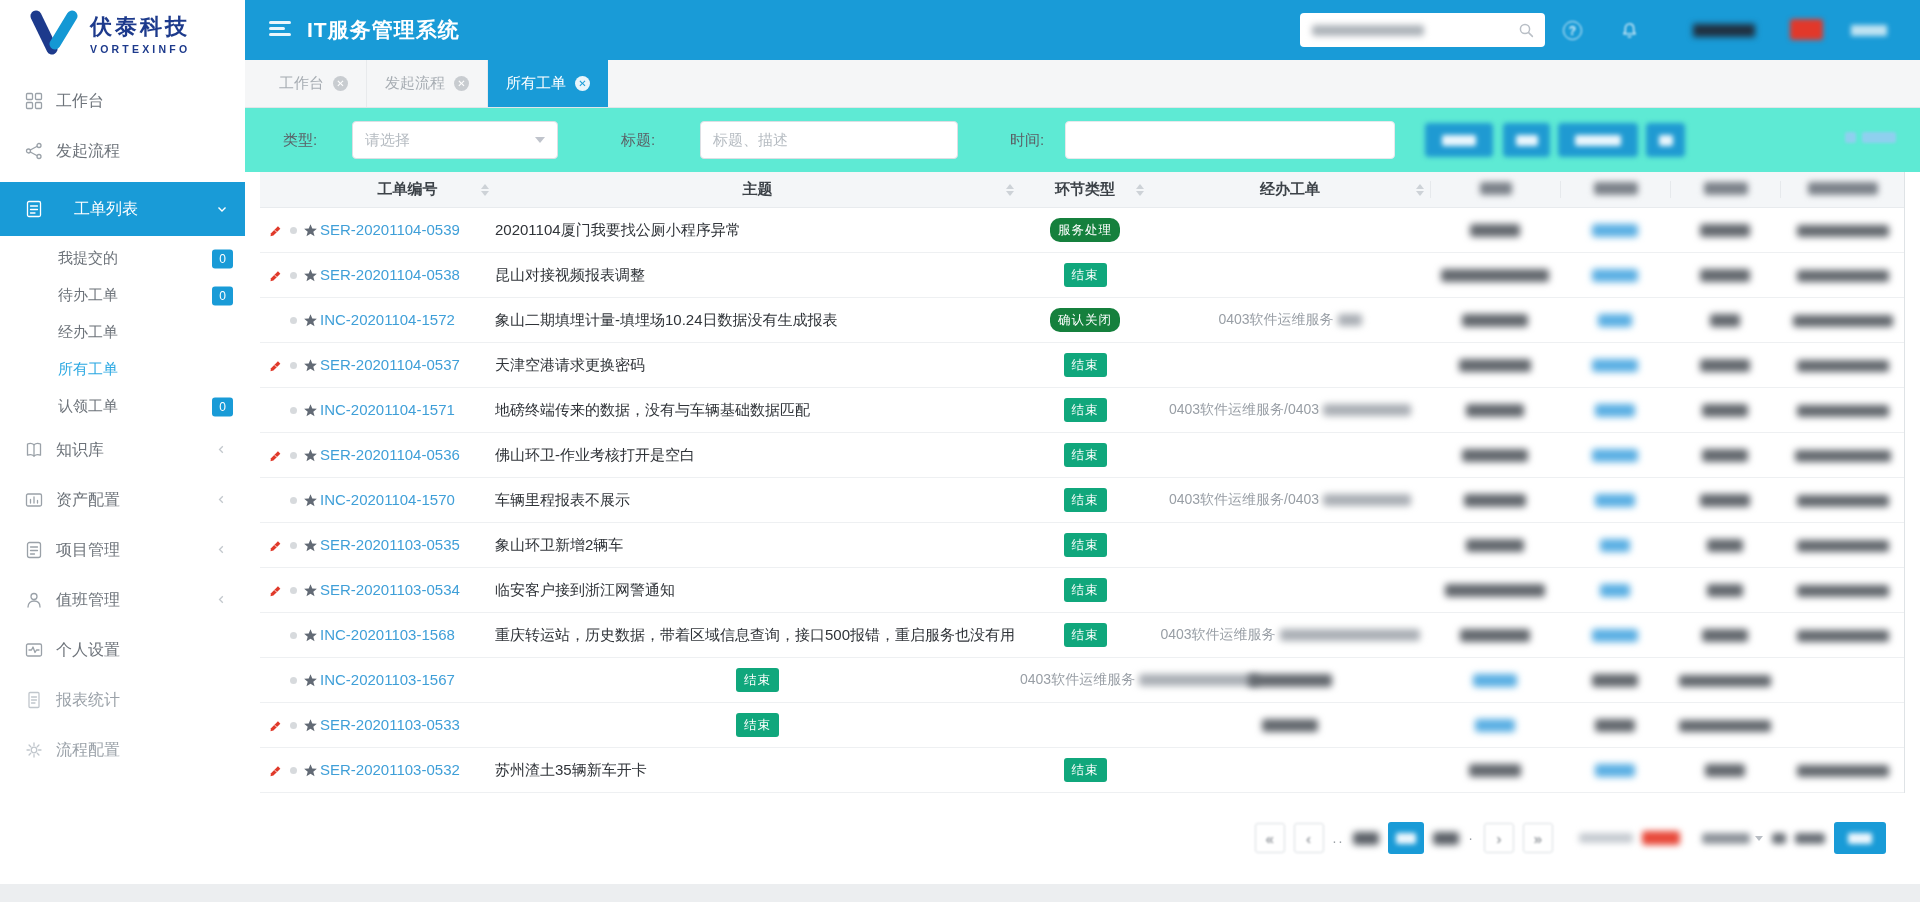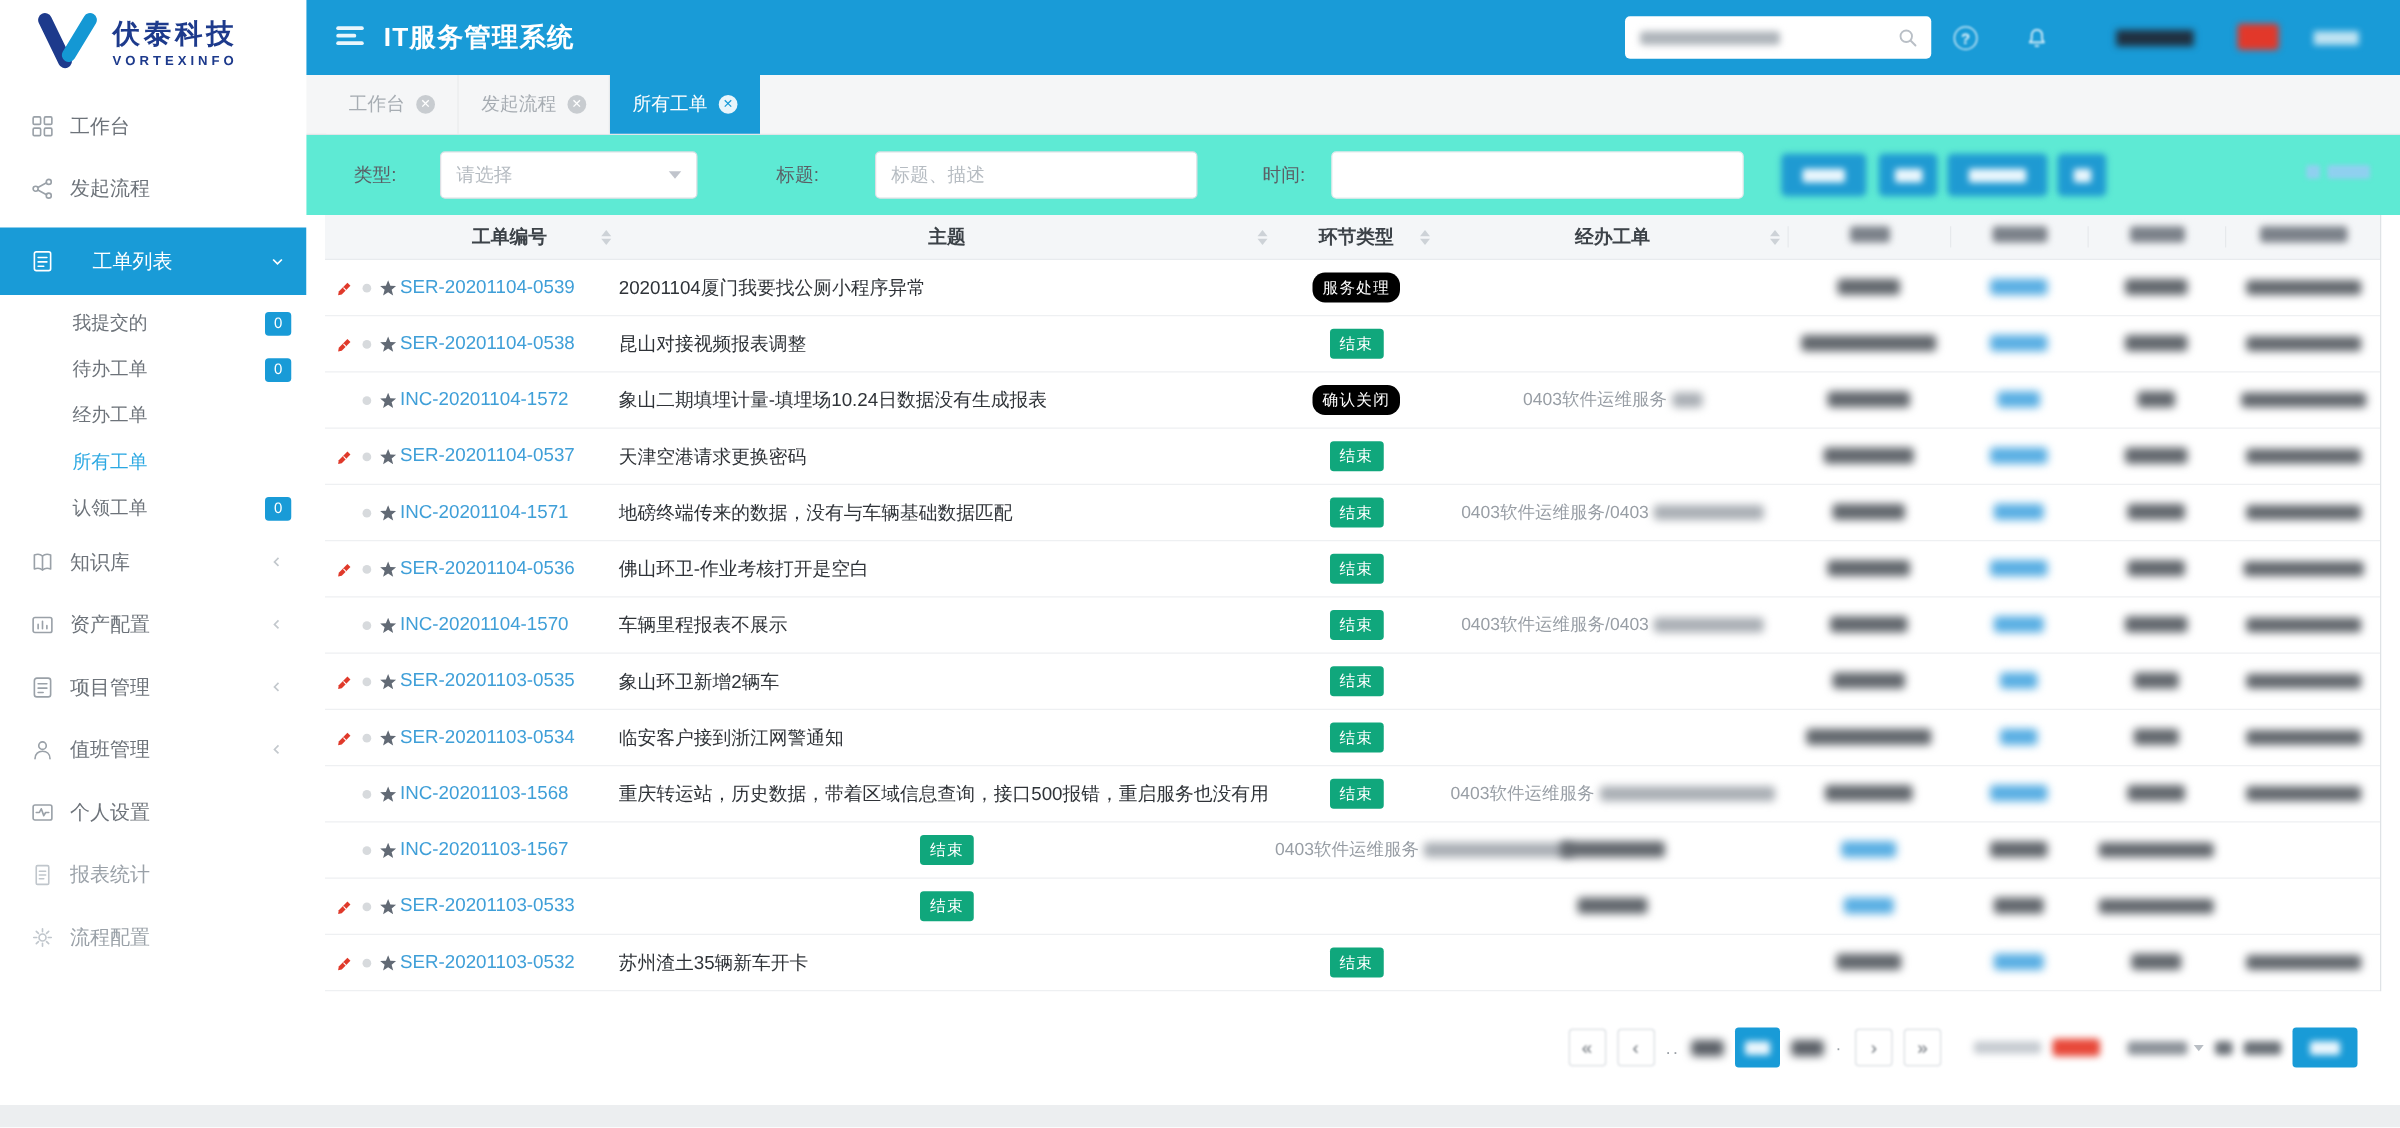--- a/index.html
+++ b/index.html
@@ -70,21 +70,21 @@
   .hcell .sort i.up { border-bottom:5px solid #cdd2d7; }
   .hcell .sort i.dn { border-top:5px solid #cdd2d7; }
   .hcell.redacted { border-left:1px solid #e6e9ec; }
   .hcell.redacted .hb { display:inline-block; height:13px; background:#7c828a; border-radius:3px; filter:blur(3px); }
   .icons-cell { display:flex; align-items:center; gap:6px; padding-left:8px; }
   .dot { width:7px; height:7px; border-radius:50%; background:#d7dadd; }
   .id-link { font-size:15px; color:#3f9fd8; white-space:nowrap; cursor:pointer; }
   .subj { font-size:15px; color:#2f3338; white-space:nowrap; overflow:visible; }
   .tagwrap { text-align:center; }
   .tag { display:inline-block; padding:3.5px 8px; border-radius:3px; font-size:12.5px; color:#fff; letter-spacing:1px; white-space:nowrap; }
-  .tag.blue { background:#000000;border-radius:10px; }
+  .tag.blue { background:#15803d;border-radius:10px; }
   .tag.green { background:#10a77c; }
   .cat { text-align:center; white-space:nowrap; font-size:14px; color:#989ea5; }
   .cat .tail { display:inline-block; height:12px; background:#a9aeb4; border-radius:3px; filter:blur(3.5px); vertical-align:middle; margin-left:4px; }
   .rcell { text-align:center; }
   .rcell .rb { display:inline-block; height:13px; border-radius:3px; filter:blur(3.5px); vertical-align:middle; }
   .rb.dark { background:#62676d; }
   .rb.blue { background:#58aee3; }
 
   
   .pager { position:absolute; right:34px; top:820px; display:flex; align-items:center; gap:9px; height:36px; }

